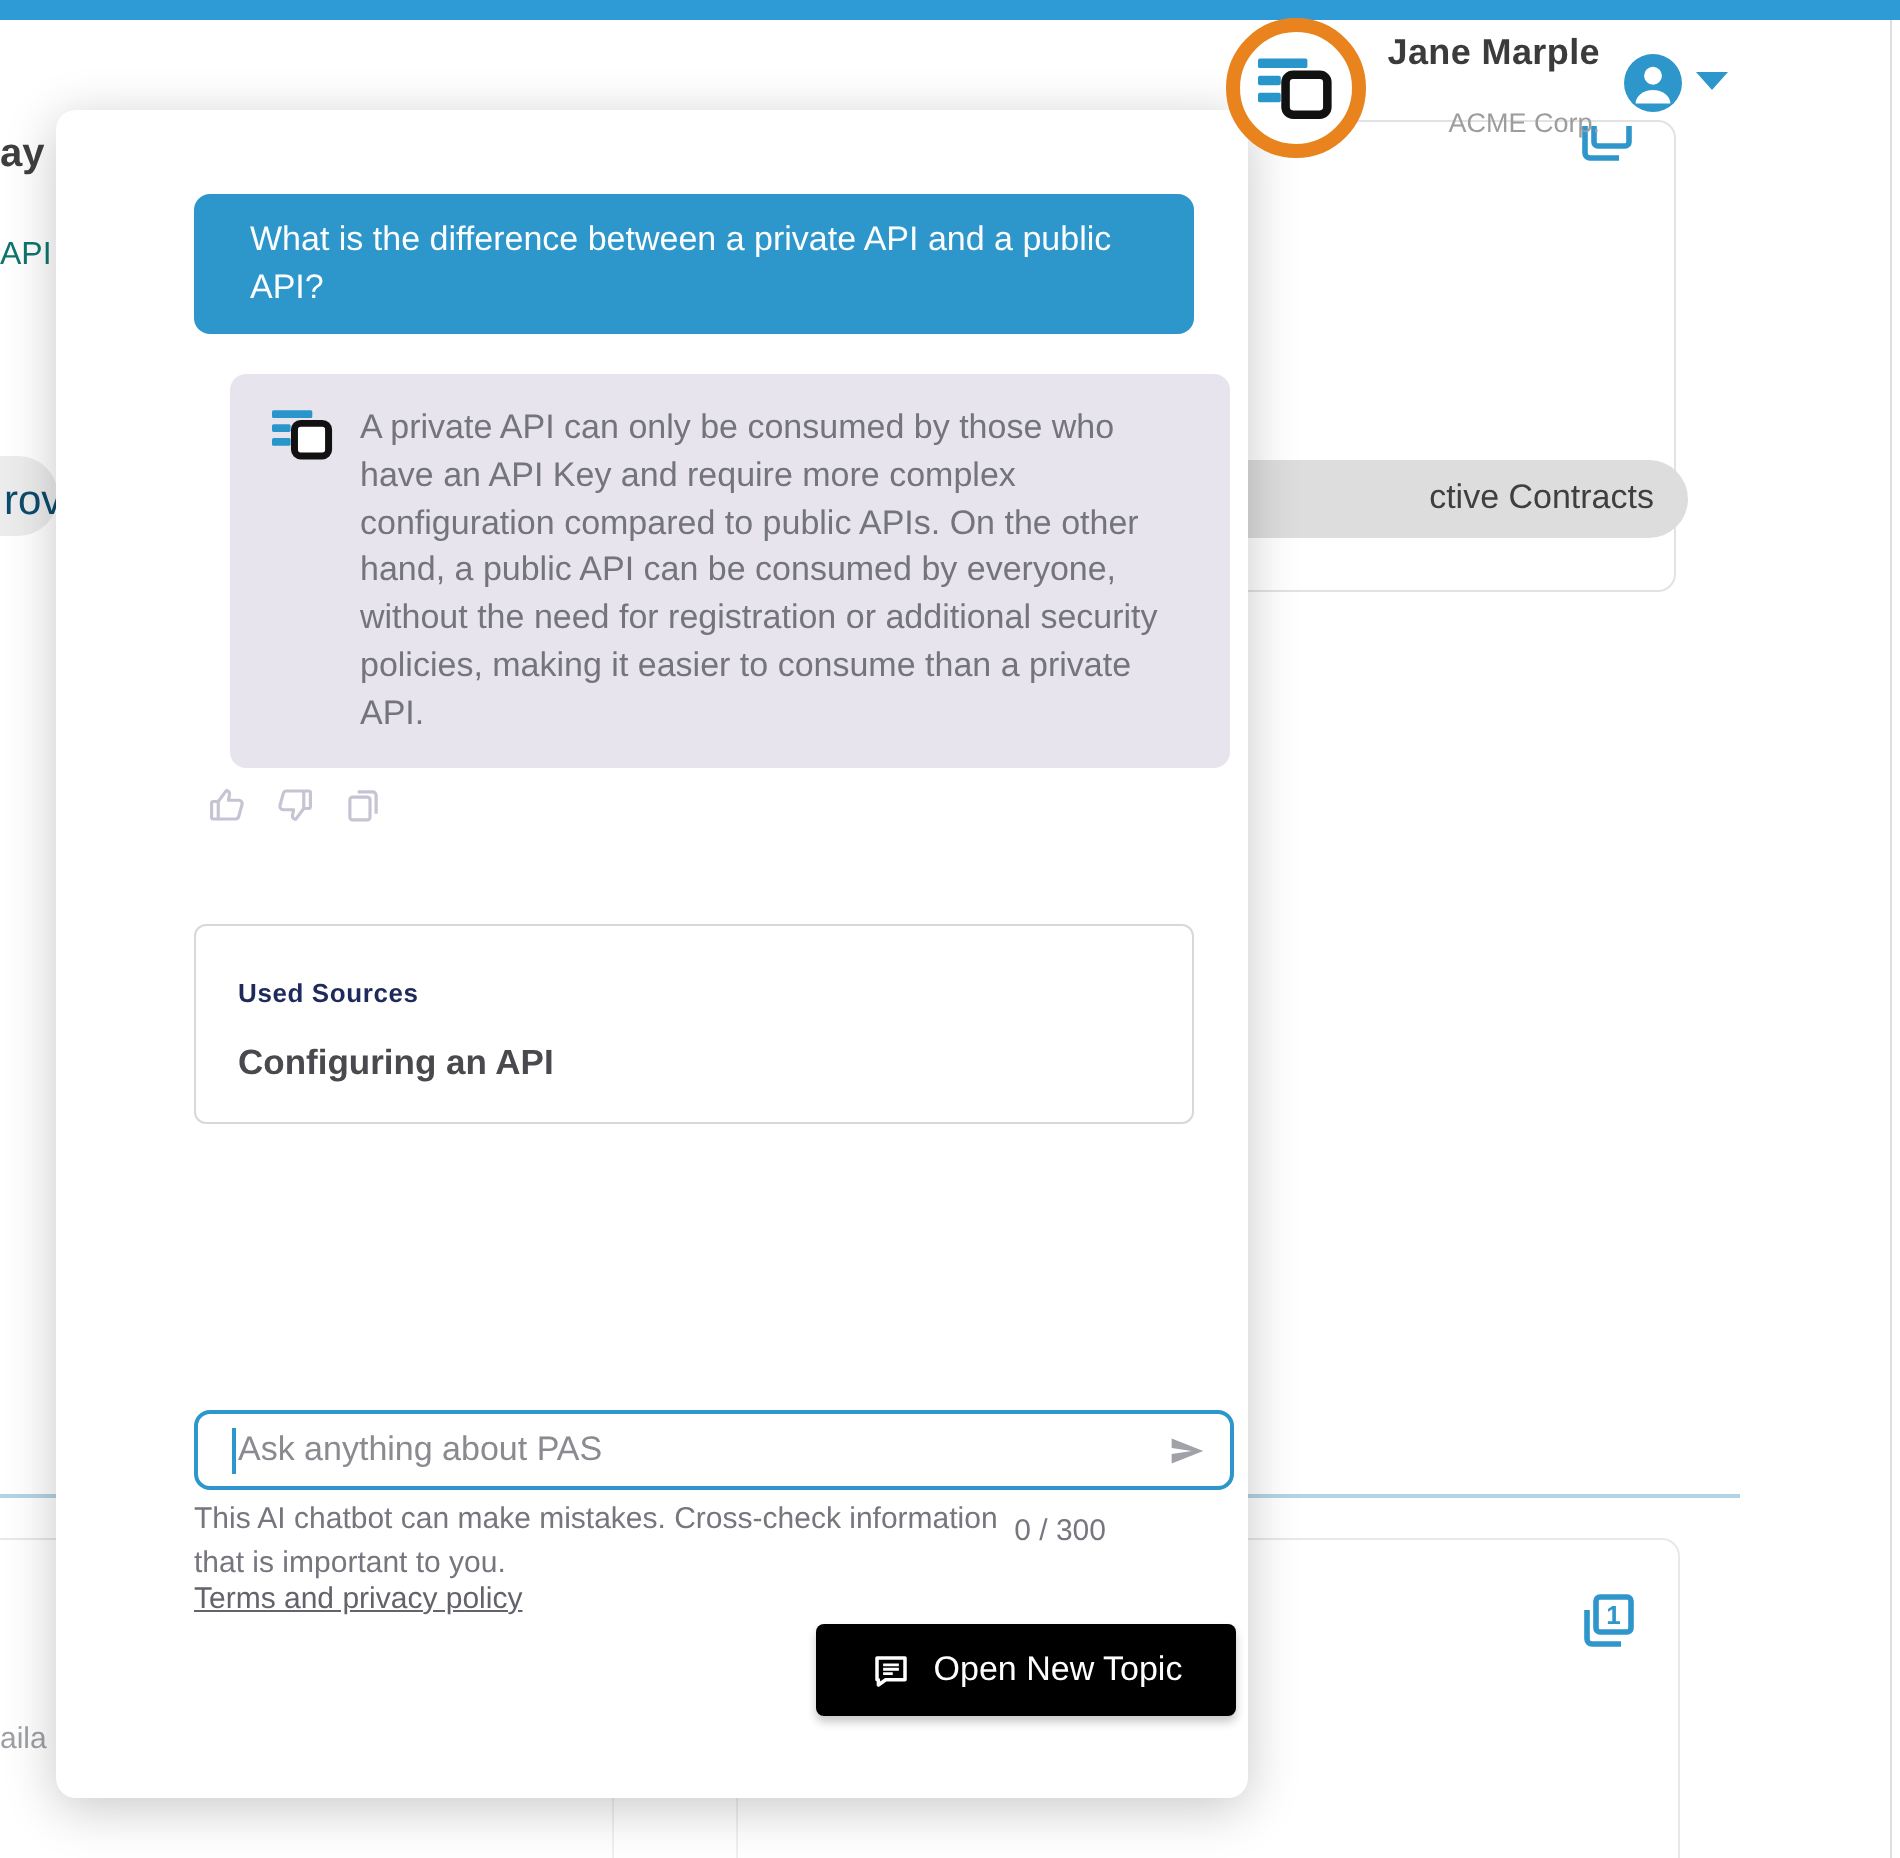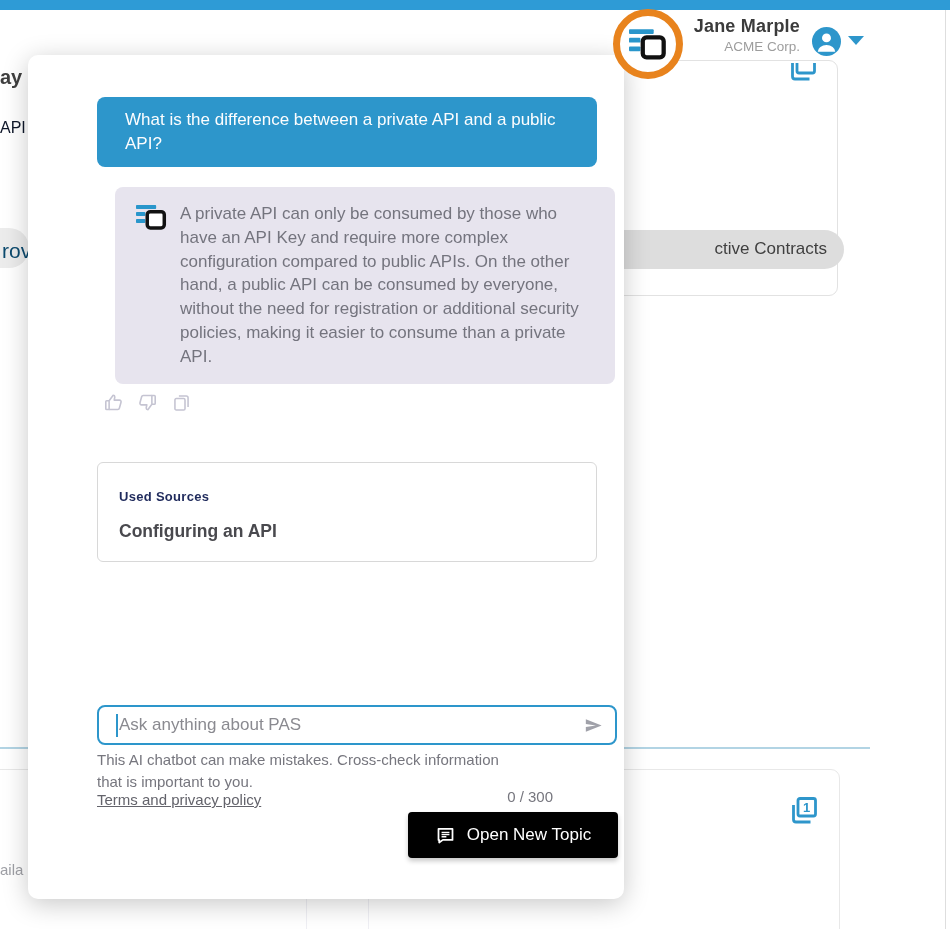--- a/index.html
+++ b/index.html
@@ -6,26 +6,26 @@
   html,body { background:#fff; }
   body { font-family:"Liberation Sans", sans-serif; }
   #page { position:relative; width:950px; height:929px; overflow:hidden; background:#fff; }
 
   
   .topbar { position:absolute; left:0; top:0; width:950px; height:10px; background:#2E9BD6; z-index:2; }
   .right-edge-line { position:absolute; left:945px; top:10px; width:1px; height:919px; background:#DEDEDE; z-index:1; }
 
   .hdr-user { position:absolute; left:650px; top:16px; width:150px; text-align:right; z-index:3; }
   .hdr-name { font-size:18px; font-weight:bold; color:#3B3B3B; letter-spacing:.2px; }
-  .hdr-company { font-size:13.5px; color:#9D9D9D; margin-top:2px; }
+  .hdr-company { font-size:13.5px; color:#9D9D9D; margin-top:17px; }
   .avatar { position:absolute; left:812px; top:27px; width:29px; height:29px; border-radius:50%; background:#2D96CB; display:flex; align-items:center; justify-content:center; overflow:hidden; z-index:3; }
   .chevron { position:absolute; left:848px; top:36px; width:0; height:0; border-left:8px solid transparent; border-right:8px solid transparent; border-top:9px solid #2D96CB; z-index:3; }
 
   .frag-heading { position:absolute; left:0px; top:66px; font-size:20px; font-weight:bold; color:#3F3F3F; z-index:1; }
-  .frag-sub { position:absolute; left:0px; top:119px; font-size:16px; color:#0f172a; z-index:1;text-align:center; }
+  .frag-sub { position:absolute; left:0px; top:119px; font-size:16px; color:#0f766e; z-index:1;text-align:center; }
   .pill-left { position:absolute; left:-57px; top:228px; width:86px; height:40px; border-radius:20px; background:#ECECEC; z-index:1; }
   .pill-left span { position:absolute; left:59px; top:11px; font-size:21px; color:#0c4a6e; }
   .frag-bottom { position:absolute; left:0px; top:861px; font-size:15px; color:#9FA0A6; z-index:1; }
 
   .bg-card1 { position:absolute; left:420px; top:60px; width:418px; height:236px; background:#fff; border:1px solid #E2E2E2; border-radius:9px; z-index:1; }
   .clipped-icon-wrap { position:absolute; left:786px; top:63px; width:36px; height:23px; overflow:hidden; z-index:1; }
   .clipped-icon-wrap svg { position:absolute; left:0; top:-12px; }
   .pill-contracts { position:absolute; left:588px; top:230px; width:256px; height:39px; border-radius:20px; background:#DDDDDD; z-index:1; }
   .pill-contracts span { position:absolute; right:17px; top:9px; font-size:17px; color:#3F3F3F; }
 
@@ -53,21 +53,21 @@
   .sources-title { position:absolute; left:21px; top:26px; font-size:13px; font-weight:bold; color:#1F2A5C; letter-spacing:.3px; }
   .sources-item { position:absolute; left:21px; top:58px; font-size:17.5px; font-weight:bold; color:#49494E; cursor:pointer;text-align:center; }
 
   .input-wrap { position:absolute; left:69px; top:650px; width:520px; height:40px; border:2px solid #2D96CB; border-radius:8px; background:#fff; }
   .input-wrap input { position:absolute; left:20px; top:0; width:440px; height:36px; border:none; outline:none; font-size:17px; color:#0c4a6e; font-family:"Liberation Sans", sans-serif; }
   .input-wrap input::placeholder { color:#8A8A90; opacity:1; }
   .caret { position:absolute; left:17px; top:7px; width:2px; height:23px; background:#2D96CB; }
   .send { position:absolute; right:10px; top:7px; width:23px; height:23px; cursor:pointer; }
 
   .disclaimer { position:absolute; left:69px; top:694px; width:450px; font-size:15px; line-height:21.5px; color:#76767E; }
-  .counter { position:absolute; right:71px; top:733px; font-size:15px; color:#76767E; }
+  .counter { position:absolute; right:71px; top:702px; font-size:15px; color:#76767E; }
   .terms { position:absolute; left:69px; top:736px; font-size:15px; color:#63636B; text-decoration:underline; cursor:pointer; }
 
   .new-topic { position:absolute; left:380px; top:757px; width:210px; height:46px; background:#000000; border:none; border-radius:4px; color:#fff; font-size:17px; font-family:"Liberation Sans", sans-serif; display:flex; align-items:center; justify-content:center; gap:11px; cursor:pointer; box-shadow:0 3px 5px rgba(0,0,0,.22); }
 </style>
 </head>
 <body>
 
 <div id="page">
 
   <div class="topbar"></div>

